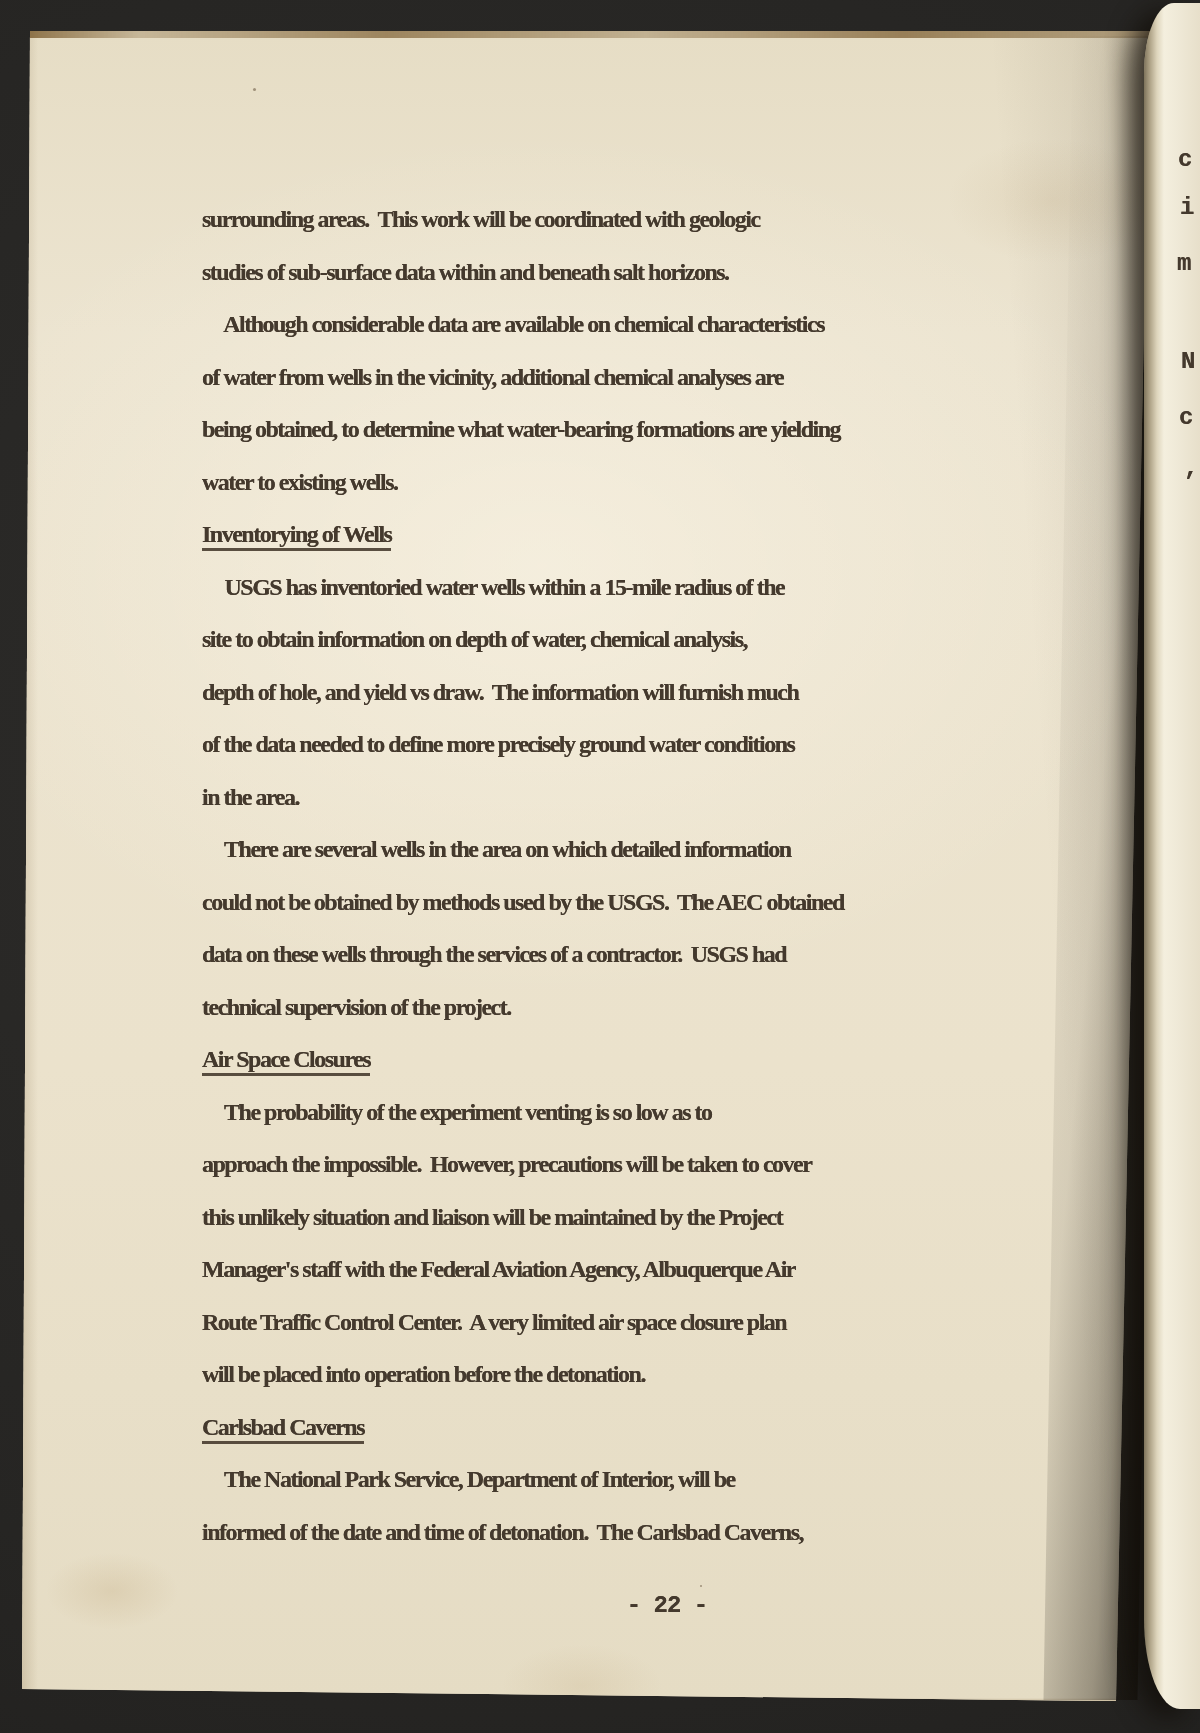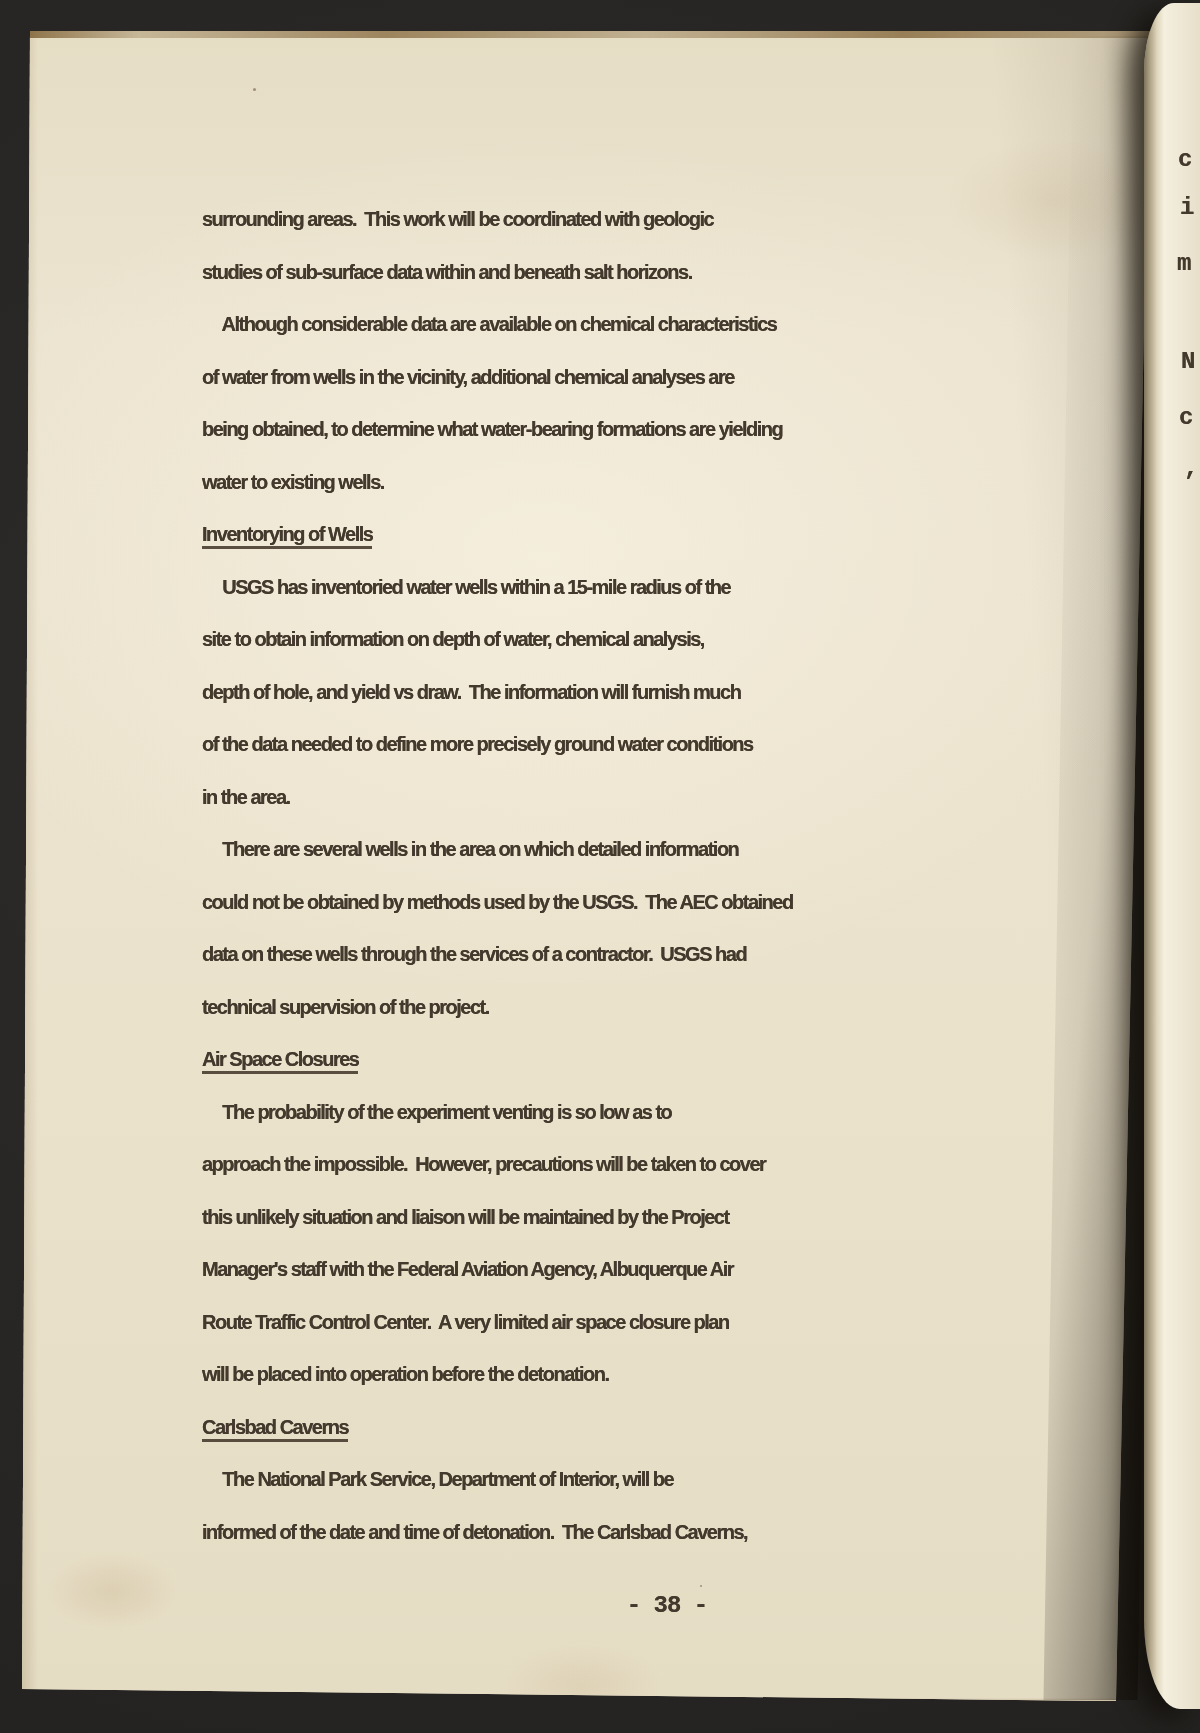--- a/index.html
+++ b/index.html
@@ -27,22 +27,22 @@
       rgba(125,95,50,0.70) 32%, rgba(125,95,50,0.35) 55%, rgba(125,95,50,0.75) 78%, rgba(125,95,50,0.40) 100%);
     filter: blur(0.5px);
   }
   .page::after { 
     content:""; position:absolute; bottom:0; left:0; right:30px; height:5px;
     background: linear-gradient(0deg, rgba(140,112,70,0.55), rgba(140,112,70,0));
   }
   
   .text-block {
     position:absolute; left:180px; top:162px;
-    font-family:Liberation Sans, sans-serif;
-    font-weight:700; font-size:20px; line-height:52.5px; letter-spacing:-1.5px;
+    font-family:Liberation Serif, serif;
+    font-weight:700; font-size:24px; line-height:52.5px; letter-spacing:-1.5px;
     color: var(--ink, #44392d); white-space:pre;
     text-shadow: 0 0 0.6px rgba(68,57,45,0.85);
   }
   .line { height:52.5px; }
   .u { border-bottom:3px solid rgba(62,51,38,0.85); padding-bottom:1px;margin-top:47px; }
   .page-number {
     position:absolute; left:180px; top:1549px; width:930px; text-align:center;
     font-family:"Liberation Mono","DejaVu Sans Mono",monospace;
     font-weight:700; font-size:24px; line-height:52.5px; letter-spacing:-1px;
     color: var(--ink, #44392d); text-shadow: 0 0 0.6px rgba(68,57,45,0.85);
@@ -71,21 +71,21 @@
     font-weight:700; font-size:24px; color: var(--ink, #44392d);
     text-shadow: 0 0 0.6px rgba(68,57,45,0.85);
   }
 </style>
 </head>
 <body>
 
 <div class="scene">
   <div class="page">
     <div class="text-block" id="text-lines"><div class="line">surrounding areas.  This work will be coordinated with geologic</div><div class="line">studies of sub-surface data within and beneath salt horizons.</div><div class="line">     Although considerable data are available on chemical characteristics</div><div class="line">of water from wells in the vicinity, additional chemical analyses are</div><div class="line">being obtained, to determine what water-bearing formations are yielding</div><div class="line">water to existing wells.</div><div class="line"><span class="u">Inventorying of Wells</span></div><div class="line">     USGS has inventoried water wells within a 15-mile radius of the</div><div class="line">site to obtain information on depth of water, chemical analysis,</div><div class="line">depth of hole, and yield vs draw.  The information will furnish much</div><div class="line">of the data needed to define more precisely ground water conditions</div><div class="line">in the area.</div><div class="line">     There are several wells in the area on which detailed information</div><div class="line">could not be obtained by methods used by the USGS.  The AEC obtained</div><div class="line">data on these wells through the services of a contractor.  USGS had</div><div class="line">technical supervision of the project.</div><div class="line"><span class="u">Air Space Closures</span></div><div class="line">     The probability of the experiment venting is so low as to</div><div class="line">approach the impossible.  However, precautions will be taken to cover</div><div class="line">this unlikely situation and liaison will be maintained by the Project</div><div class="line">Manager's staff with the Federal Aviation Agency, Albuquerque Air</div><div class="line">Route Traffic Control Center.  A very limited air space closure plan</div><div class="line">will be placed into operation before the detonation.</div><div class="line"><span class="u">Carlsbad Caverns</span></div><div class="line">     The National Park Service, Department of Interior, will be</div><div class="line">informed of the date and time of detonation.  The Carlsbad Caverns,</div></div>
-    <div class="page-number">- 38 -</div>
+    <div class="page-number">- 22 -</div>
     <div class="speck s1"></div>
     <div class="speck s2"></div>
   </div>
   <div class="gutter-shadow"></div>
   <div class="curl" id="curl">
       <span class="fragment" style="left: 34px; top: 143px;">c</span>
       <span class="fragment" style="left: 36px; top: 191px;">i</span>
       <span class="fragment" style="left: 33px; top: 247px;">m</span>
       <span class="fragment" style="left: 37px; top: 345px;">N</span>
       <span class="fragment" style="left: 35px; top: 401px;">c</span>

